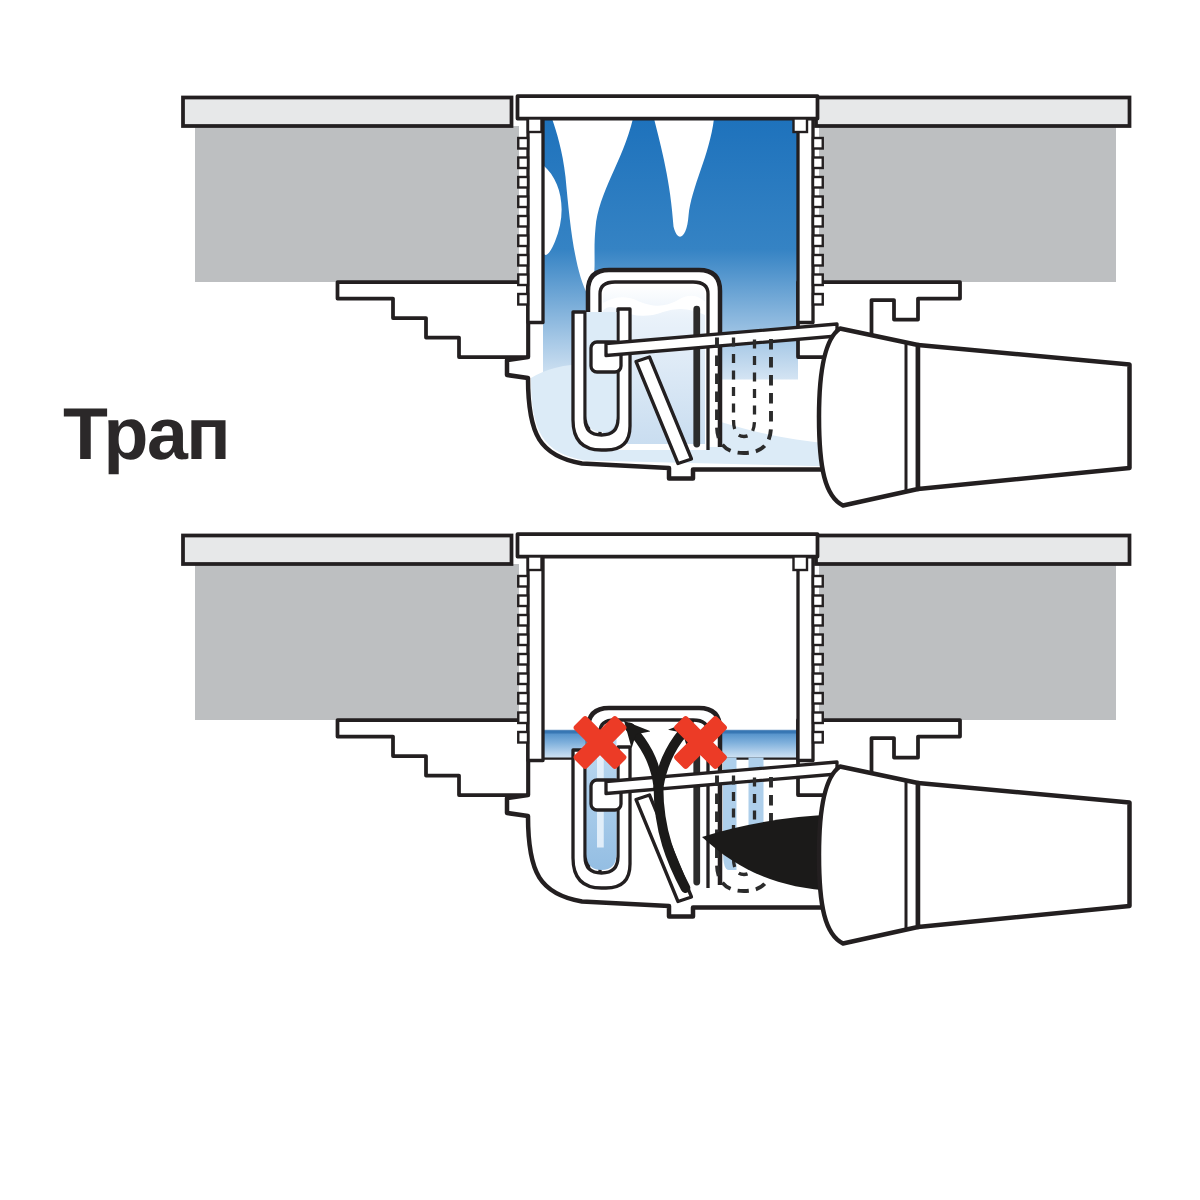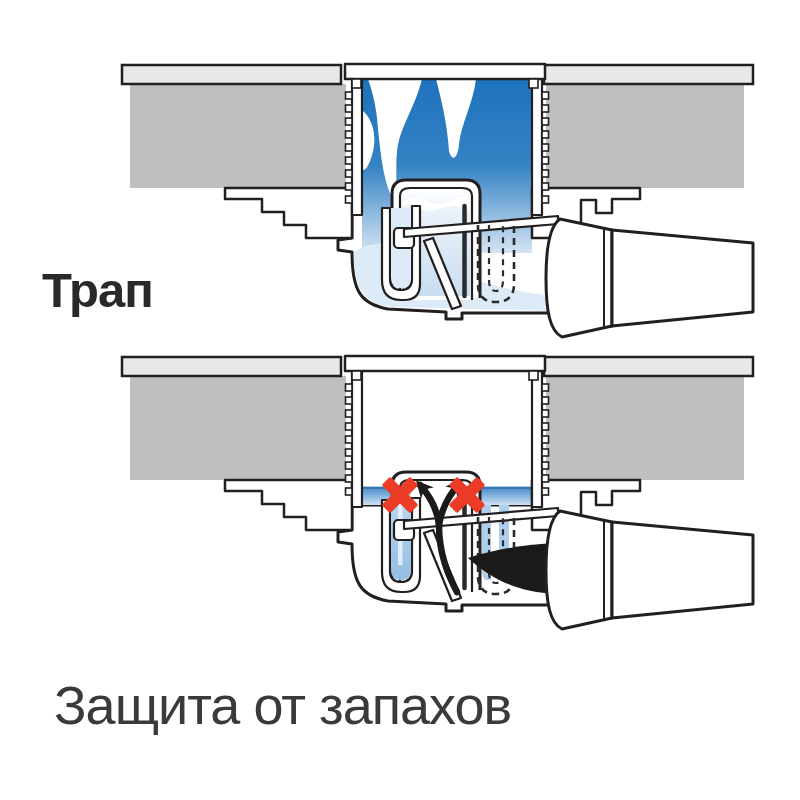--- a/index.html
+++ b/index.html
@@ -194,15 +194,14 @@
       <path class="odor-stroke" d="M439,233 C442,214 450,202 459,192" marker-end="url(#ah)"></path>
     </g>
     <g class="xred">
       <use href="#xmark" transform="translate(400,203)"></use>
       <use href="#xmark" transform="translate(467,203)"></use>
     </g>
   </g>
 </svg>
 
 <div class="label label-trap">Трап</div>
-<div class="label label-odor">Защита от запахов</div>
 
 </div>
 
 </body></html>

